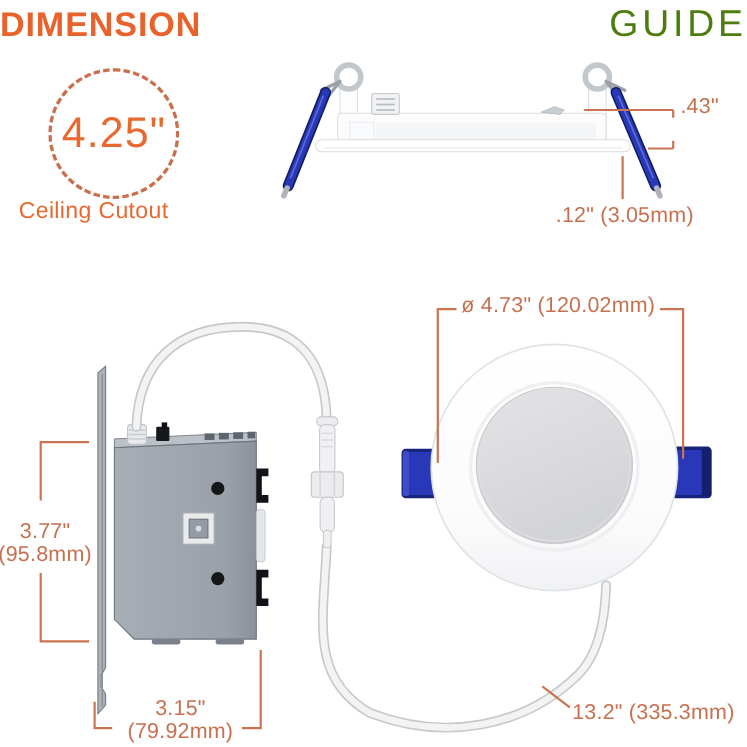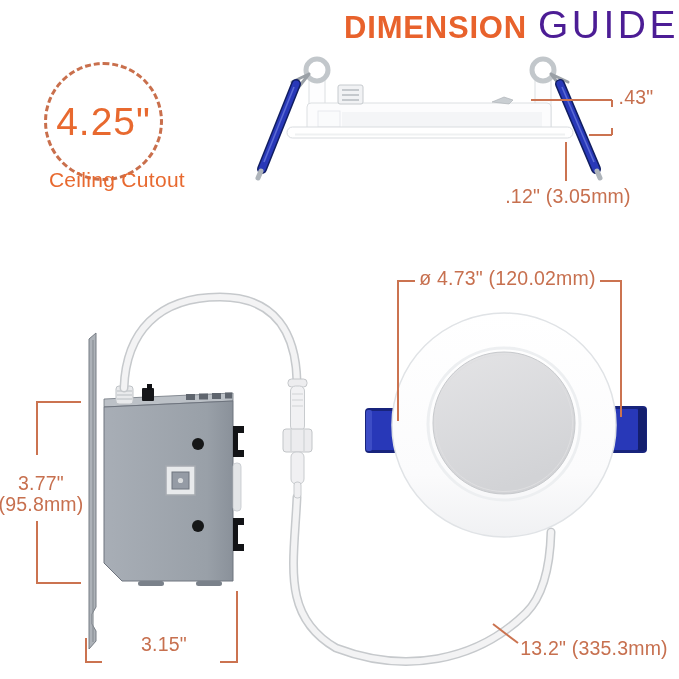--- a/index.html
+++ b/index.html
@@ -2,29 +2,29 @@
 <html><head>
 <meta charset="utf-8">
 <style>
   * { margin:0; padding:0; box-sizing:border-box; }
   html,body { background:#ffffff; }
   body { width:679px; height:679px; font-family:"Liberation Sans", sans-serif; }
   .canvas { position:relative; width:679px; height:679px; background:#fff; overflow:hidden; }
   svg.layer { position:absolute; left:0; top:0; }
 
   .title-row { position:absolute; top:3px; left:0; width:679px;
-    display:flex; justify-content:flex-end; align-items:baseline; gap:11px; }
+    display:flex; justify-content:space-between; align-items:baseline; gap:11px; }
   .title-primary { font-size:31px; font-weight:700; letter-spacing:.8px; color:#E8622C; }
-  .title-secondary { font-size:39px; font-weight:400; letter-spacing:3.5px; color:#4c1d95; }
+  .title-secondary { font-size:34px; font-weight:400; letter-spacing:3.5px; color:#4d7c0f; }
 
   .cutout-circle { position:absolute; left:44px; top:62px; width:119px; height:119px;
     border:3px dashed #C96F4C; border-radius:50%;
     display:flex; align-items:center; justify-content:center; }
   .cutout-value { font-size:39px; color:#E8692F; letter-spacing:1px; }
-  .cutout-label { position:absolute; left:17px; top:168px; width:168px; text-align:right;
+  .cutout-label { position:absolute; left:17px; top:180px; width:168px; text-align:left;
     font-size:21px; color:#E8692F; letter-spacing:.3px; }
 
   .ann { position:absolute; color:#C7704F; font-size:19.5px; line-height:21px;
     text-align:center; letter-spacing:.2px; }
   .ann div { white-space:nowrap; }
 </style>
 </head>
 <body>
 
 <div class="canvas">
@@ -205,19 +205,20 @@
     <div>ø 4.73" (120.02mm)</div>
   </div>
 
   <div class="ann" style="left:-3px; top:473px; width:88px;">
     <div>3.77"</div>
     <div>(95.8mm)</div>
   </div>
 
   <div class="ann" style="left:103px; top:634px; width:122px;">
     <div>3.15"</div>
+    <div>(79.92mm)</div>
   </div>
 
   <div class="ann" style="left:508px; top:638px; width:172px;">
     <div>13.2" (335.3mm)</div>
   </div>
 
 </div>
 
 </body></html>

